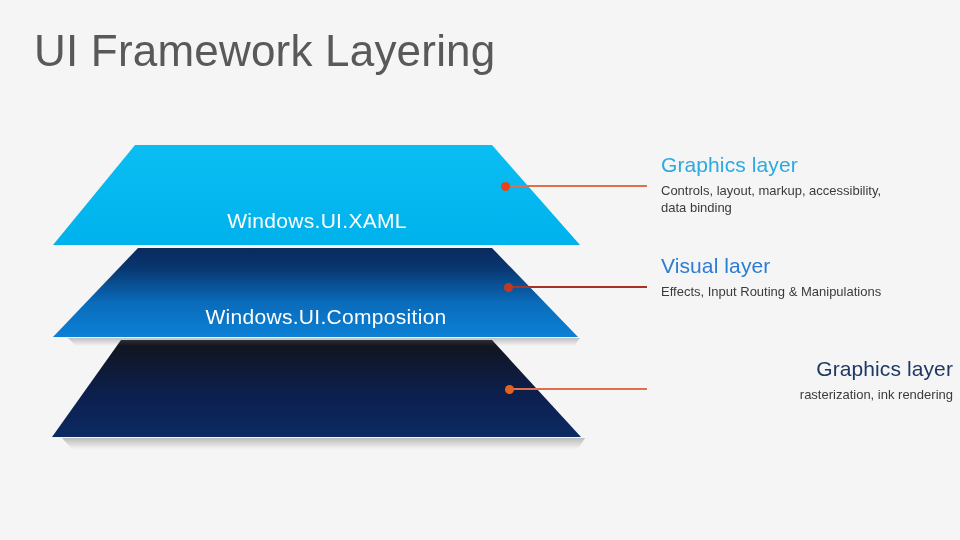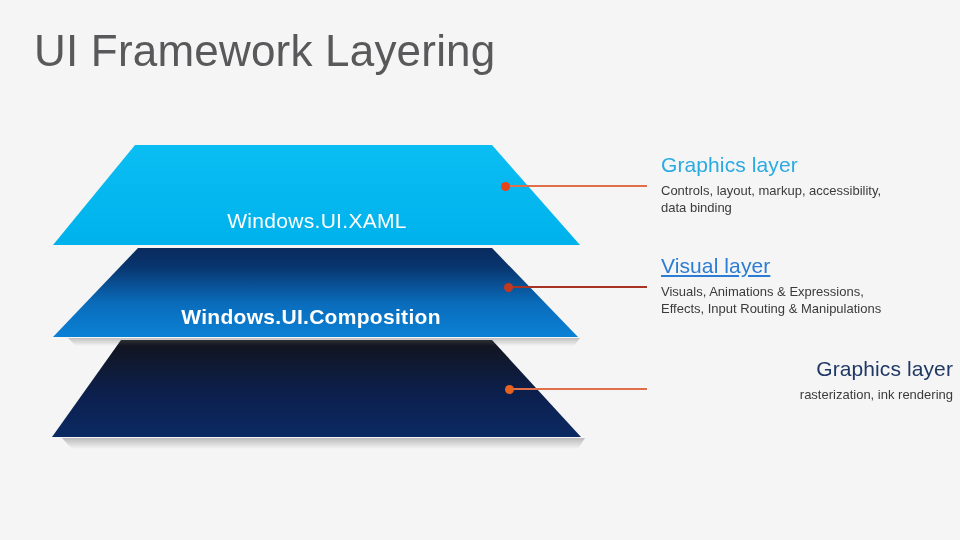--- a/index.html
+++ b/index.html
@@ -134,21 +134,21 @@
             <stop offset="100%" stop-color="#0a81d6"></stop>
           </linearGradient>
           <linearGradient id="shadowVisual" x1="0" y1="0" x2="0" y2="1">
             <stop offset="0%" stop-color="#707070" stop-opacity="0.4"></stop>
             <stop offset="100%" stop-color="#707070" stop-opacity="0"></stop>
           </linearGradient>
         </defs>
         <polygon points="68,338 580,338 574,346 76,346" fill="url(#shadowVisual)"></polygon>
         <polygon points="138,248 492,248 578,337 53,337" fill="url(#gradVisual)"></polygon>
       </svg>
-      <div class="layer-label" style="left:311px; top:305px;font-weight:bold;">Windows.UI.Composition</div>
+      <div class="layer-label" style="left:326px; top:305px;">Windows.UI.Composition</div>
     </div>
 
     <div class="layer-group">
       <svg class="layer-shape" width="660" height="470" viewBox="0 0 660 470">
         <defs>
           <linearGradient id="gradFramework" x1="0" y1="0" x2="0" y2="1">
             <stop offset="0%" stop-color="#0abdf2"></stop>
             <stop offset="100%" stop-color="#00b2ec"></stop>
           </linearGradient>
         </defs>
@@ -169,23 +169,22 @@
 
   <div class="callout" style="top:152px;">
     <div class="callout-title" style="color:#29abe2;">Graphics layer</div>
     <div class="callout-desc">
       <span>Controls, layout, markup, accessibility,</span>
       <span>data binding</span>
     </div>
   </div>
 
   <div class="callout" style="top:253px;">
-    <div class="callout-title" style="color:#2b7cd3;text-decoration:underline;">Visual layer</div>
+    <div class="callout-title" style="color:#2b7cd3;">Visual layer</div>
     <div class="callout-desc">
-      <span>Visuals, Animations &amp; Expressions,</span>
       <span>Effects, Input Routing &amp; Manipulations</span>
     </div>
   </div>
 
   <div class="callout" style="top:356px;text-align:right;">
     <div class="callout-title" style="color:#1f3864;">Graphics layer</div>
     <div class="callout-desc">
       <span>rasterization, ink rendering</span>
     </div>
   </div>

